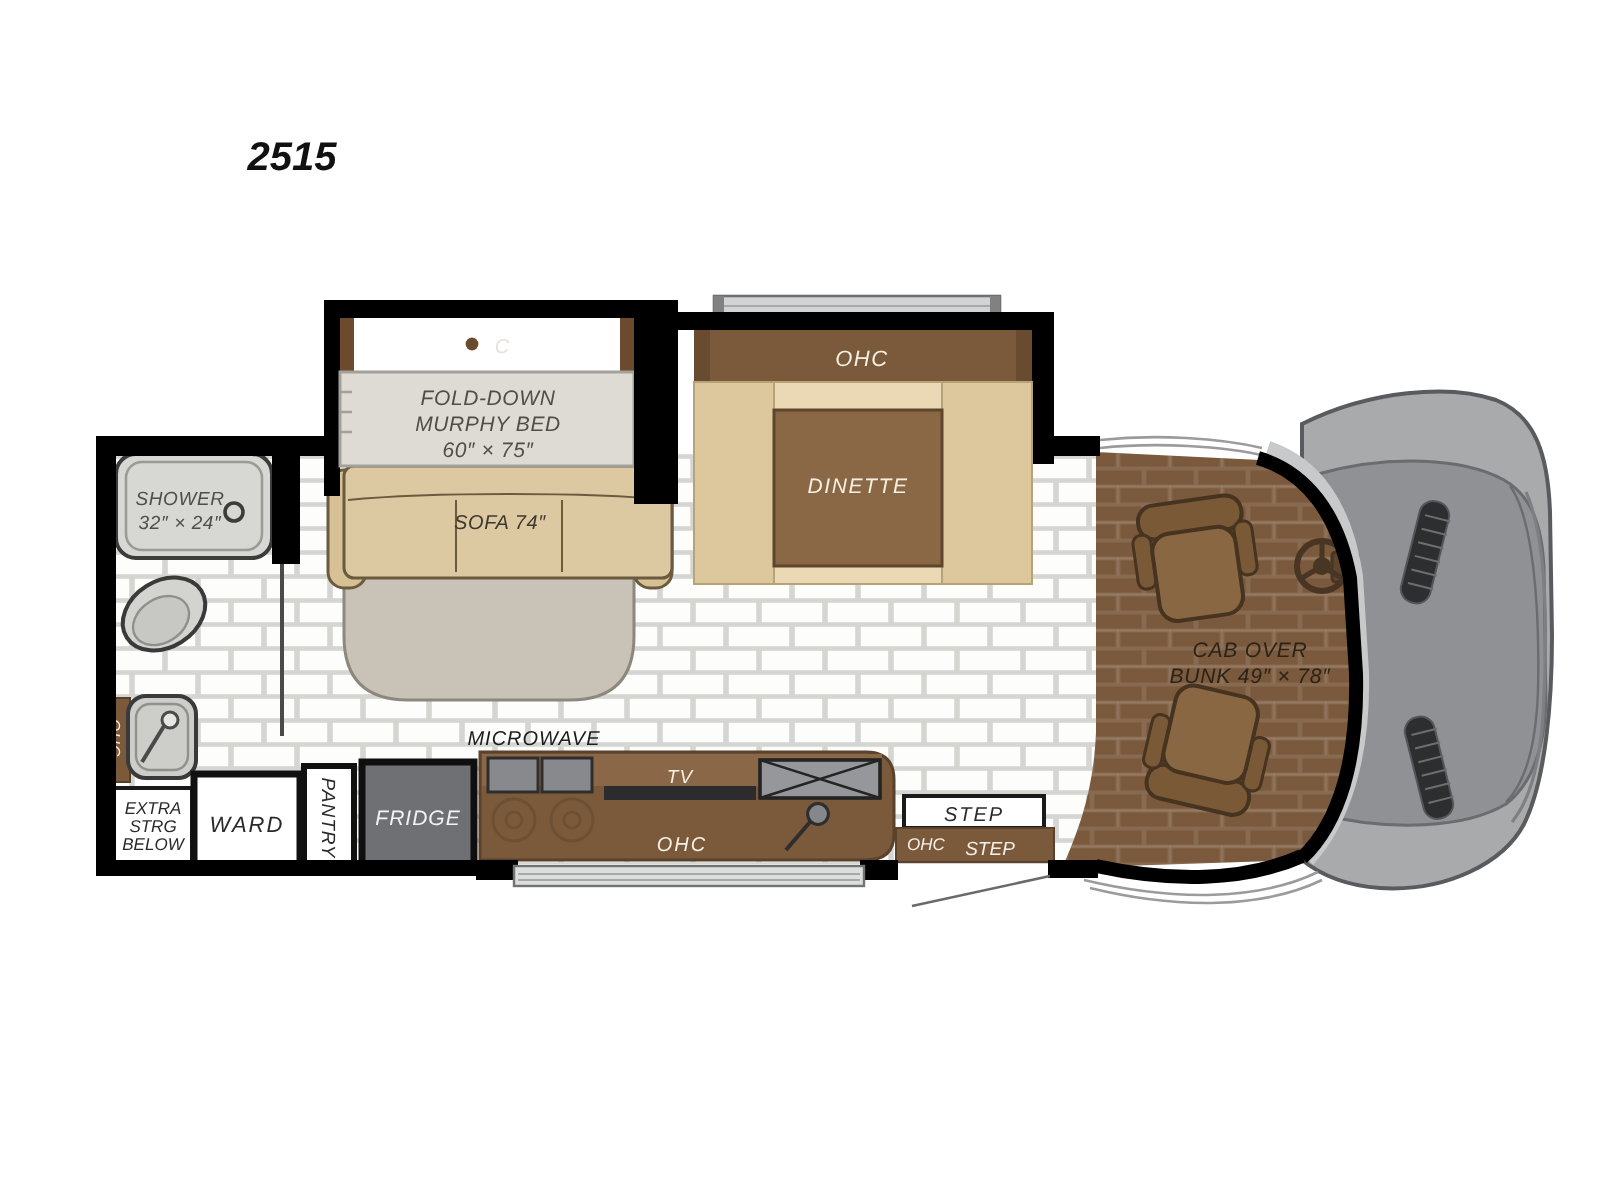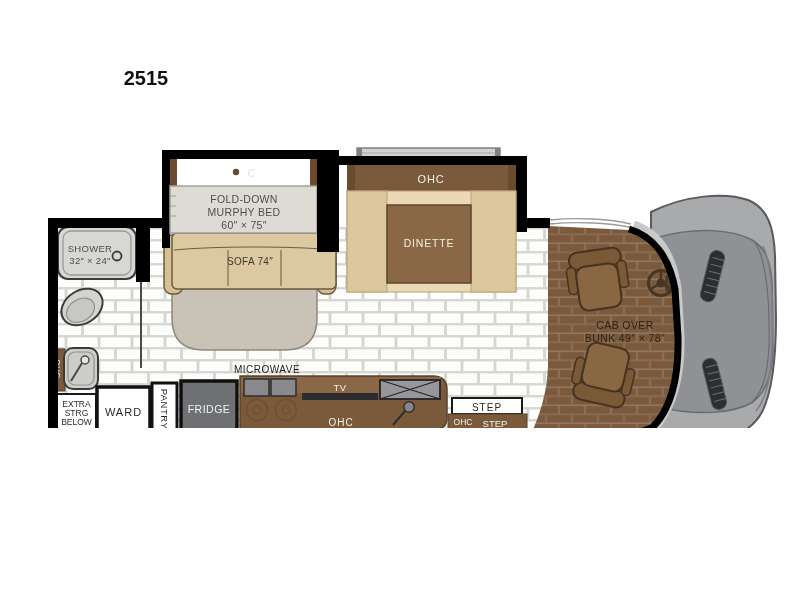--- a/index.html
+++ b/index.html
@@ -1,16 +1,16 @@
 <!DOCTYPE html>
 <html><head>
 <meta charset="utf-8">
 <style>
   html,body{margin:0;padding:0;background:#ffffff;}
-  .stage{position:relative;width:800px;height:428px;background:#fff;overflow:hidden;}
+  .stage{position:relative;width:800px;height:600px;background:#fff;overflow:hidden;font-style:italic;}
   svg{display:block;}
   text{font-family:"Liberation Sans","DejaVu Sans",sans-serif;}
   .lbl{fill:#4f4e49;}
   .lbl-dark{fill:#2a2a2a;}
   .lbl-white{fill:#f5f0e4;}
   .lbl-cab{fill:#2c2318;}
 </style>
 </head>
 <body>
 

